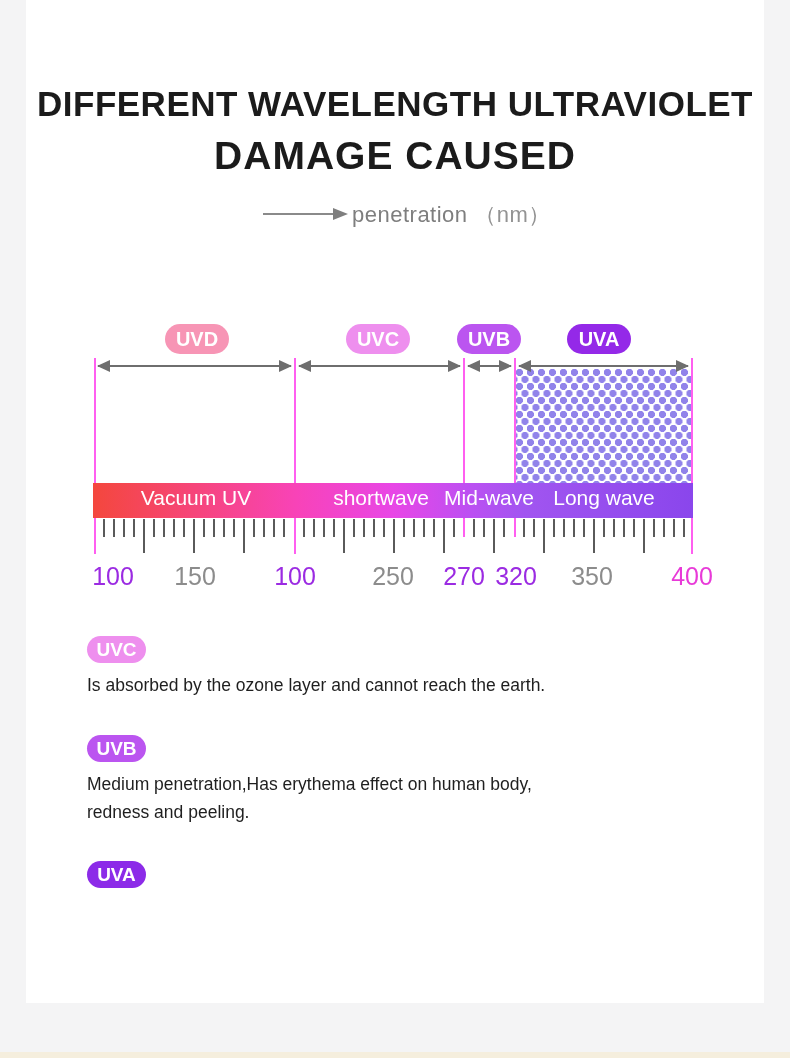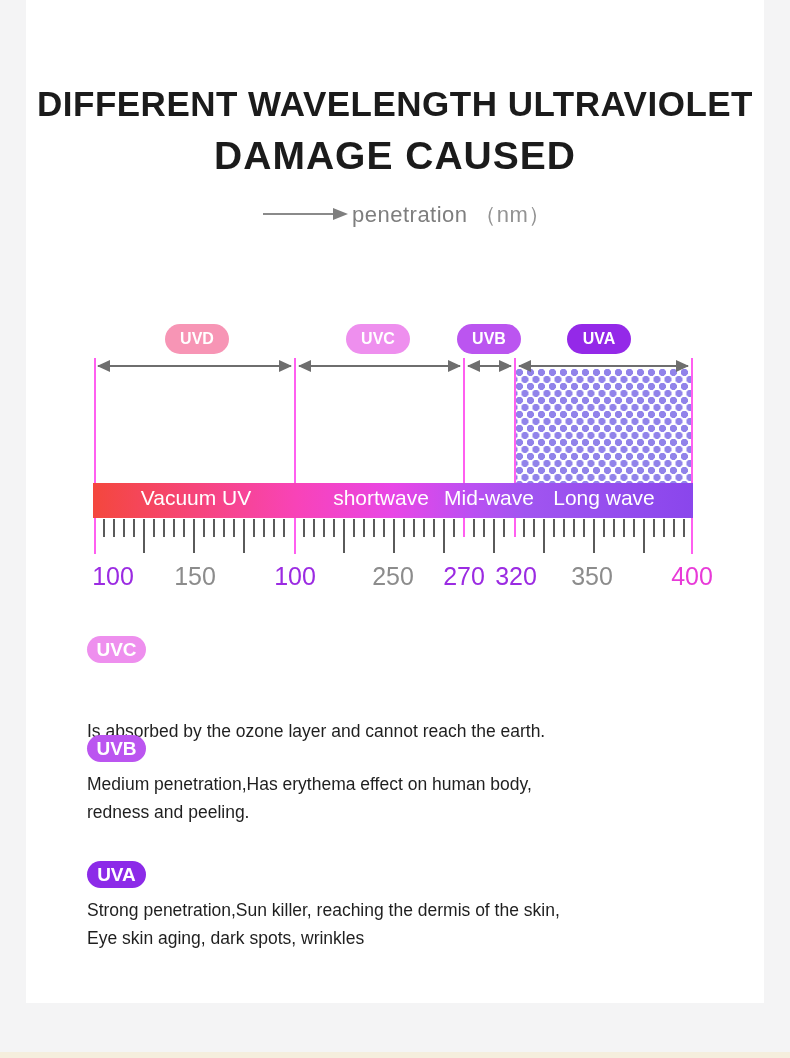--- a/index.html
+++ b/index.html
@@ -19,21 +19,21 @@
   .wl-line{position:absolute;left:263px;top:15px;width:72px;height:2px;background:#8a8a8a;}
   .wl-head{position:absolute;left:333px;top:10px;width:0;height:0;
            border-left:15px solid #7f7f7f;border-top:6px solid transparent;border-bottom:6px solid transparent;}
   .wl-text{position:absolute;left:352px;top:2px;font-size:22px;color:#7e7e7e;font-weight:500;letter-spacing:.5px;}
   .wl-unit{color:#939393;font-weight:400;}
 
   
   .chart{position:absolute;left:0;top:0;width:790px;height:600px;}
 
   .badge{position:absolute;top:324px;height:30px;line-height:30px;width:64px;margin-left:-32px;
-         border-radius:16px;text-align:center;color:#fff;font-size:16px;font-weight:700;}
+         border-radius:16px;text-align:center;color:#fff;font-size:20px;font-weight:700;}
   .badge.uvd{left:197px;background:#f795b5;}
   .badge.uvc{left:378px;background:#ee8fee;}
   .badge.uvb{left:489px;background:#bb55f0;}
   .badge.uva{left:599px;background:#9429e8;}
 
   .bline{position:absolute;width:2px;background:#ff5ff0;z-index:1;}
   .bl1{left:94px;top:358px;height:196px;}
   .bl2{left:294px;top:358px;height:196px;}
   .bl3{left:463px;top:358px;height:179px;}
   .bl4{left:514px;top:358px;height:179px;}
@@ -72,21 +72,21 @@
   .num.gray{color:#8c8c8c;}
   .num.magenta{color:#e83ad8;}
 
   
   .sec-badge{position:absolute;left:87px;width:59px;height:27px;line-height:27px;border-radius:14px;
              text-align:center;color:#fff;font-size:19px;font-weight:700;}
   .sec-badge.uvc{top:636px;background:#ee8fee;}
   .sec-badge.uvb{top:735px;background:#bb55f0;}
   .sec-badge.uva{top:861px;background:#8c2be8;}
   .sec-text{position:absolute;left:87px;width:620px;color:#1f1f1f;font-size:17.5px;line-height:28px;}
-  .sec-text.t-uvc{top:671px;margin-top:46px;}
+  .sec-text.t-uvc{top:671px;}
   .sec-text.t-uvb{top:770px;}
   .sec-text.t-uva{top:896px;}
 </style>
 </head>
 <body>
 
 <div class="page">
   <div class="card"></div>
 
   <div class="title1">DIFFERENT WAVELENGTH ULTRAVIOLET</div>
@@ -215,19 +215,15 @@
     <div>Is absorbed by the ozone layer and cannot reach the earth.</div>
   </div>
 
   <div class="sec-badge uvb">UVB</div>
   <div class="sec-text t-uvb">
     <div>Medium penetration,Has erythema effect on human body,</div>
     <div>redness and peeling.</div>
   </div>
 
   <div class="sec-badge uva">UVA</div>
-  <div class="sec-text t-uva">
-    <div>Strong penetration,Sun killer, reaching the dermis of the skin,</div>
-    <div>Eye skin aging, dark spots, wrinkles</div>
-  </div>
 
   <div class="bottom-strip"></div>
 </div>
 
 </body></html>

